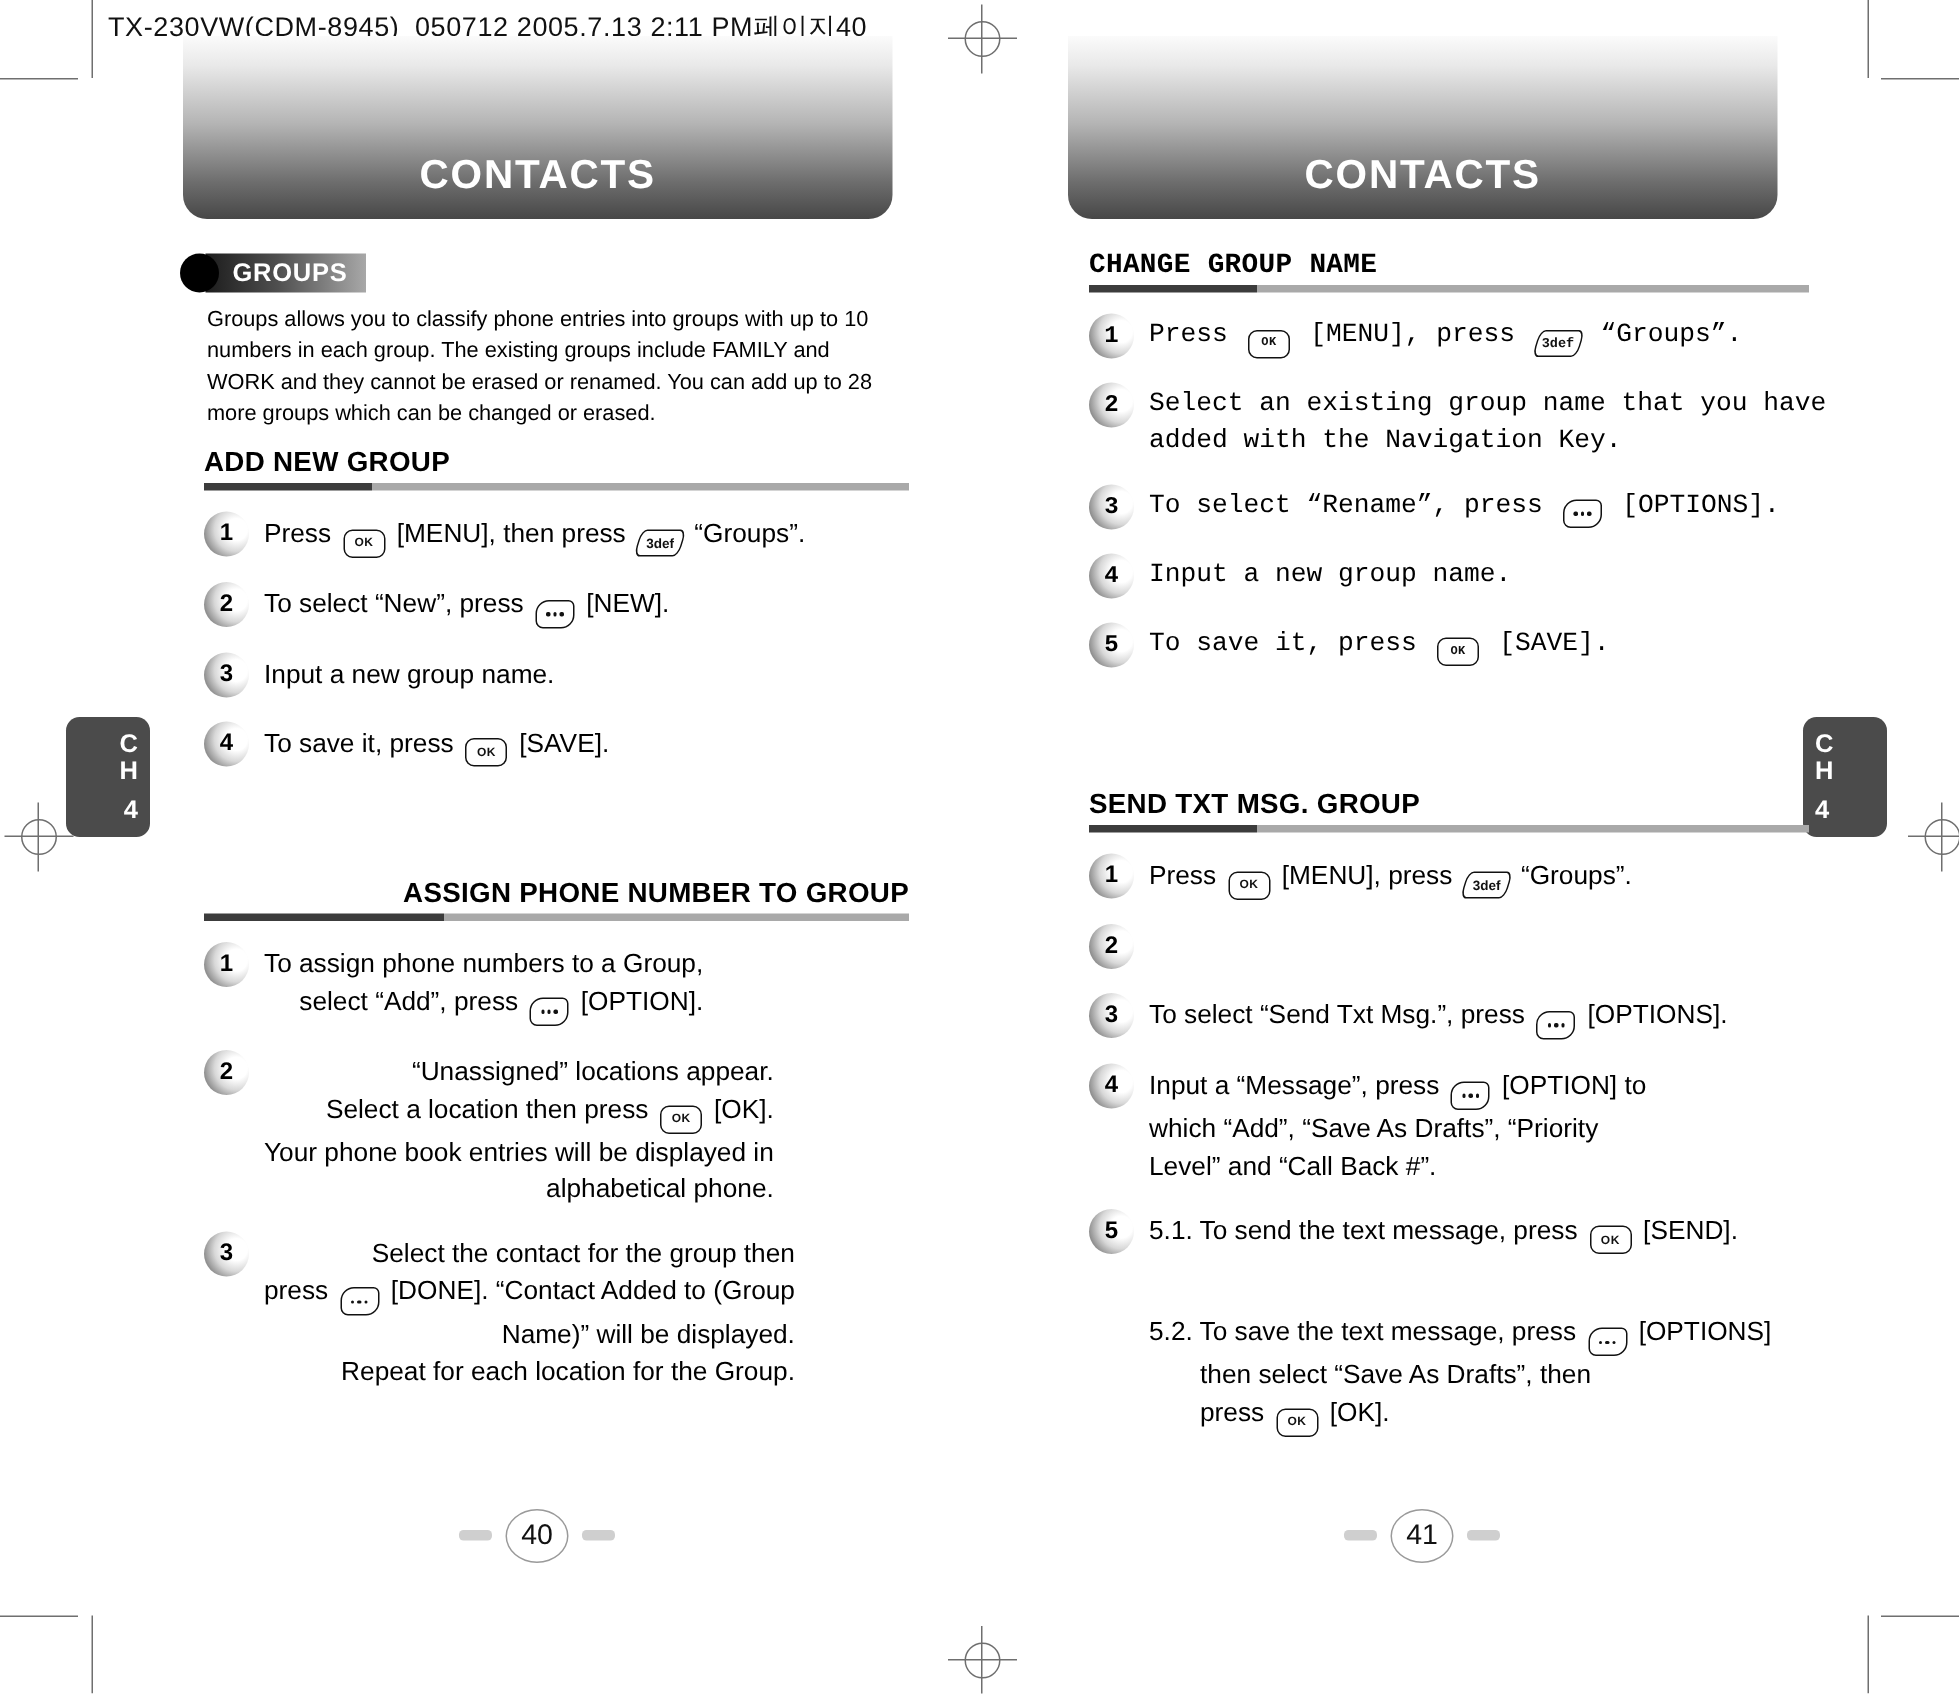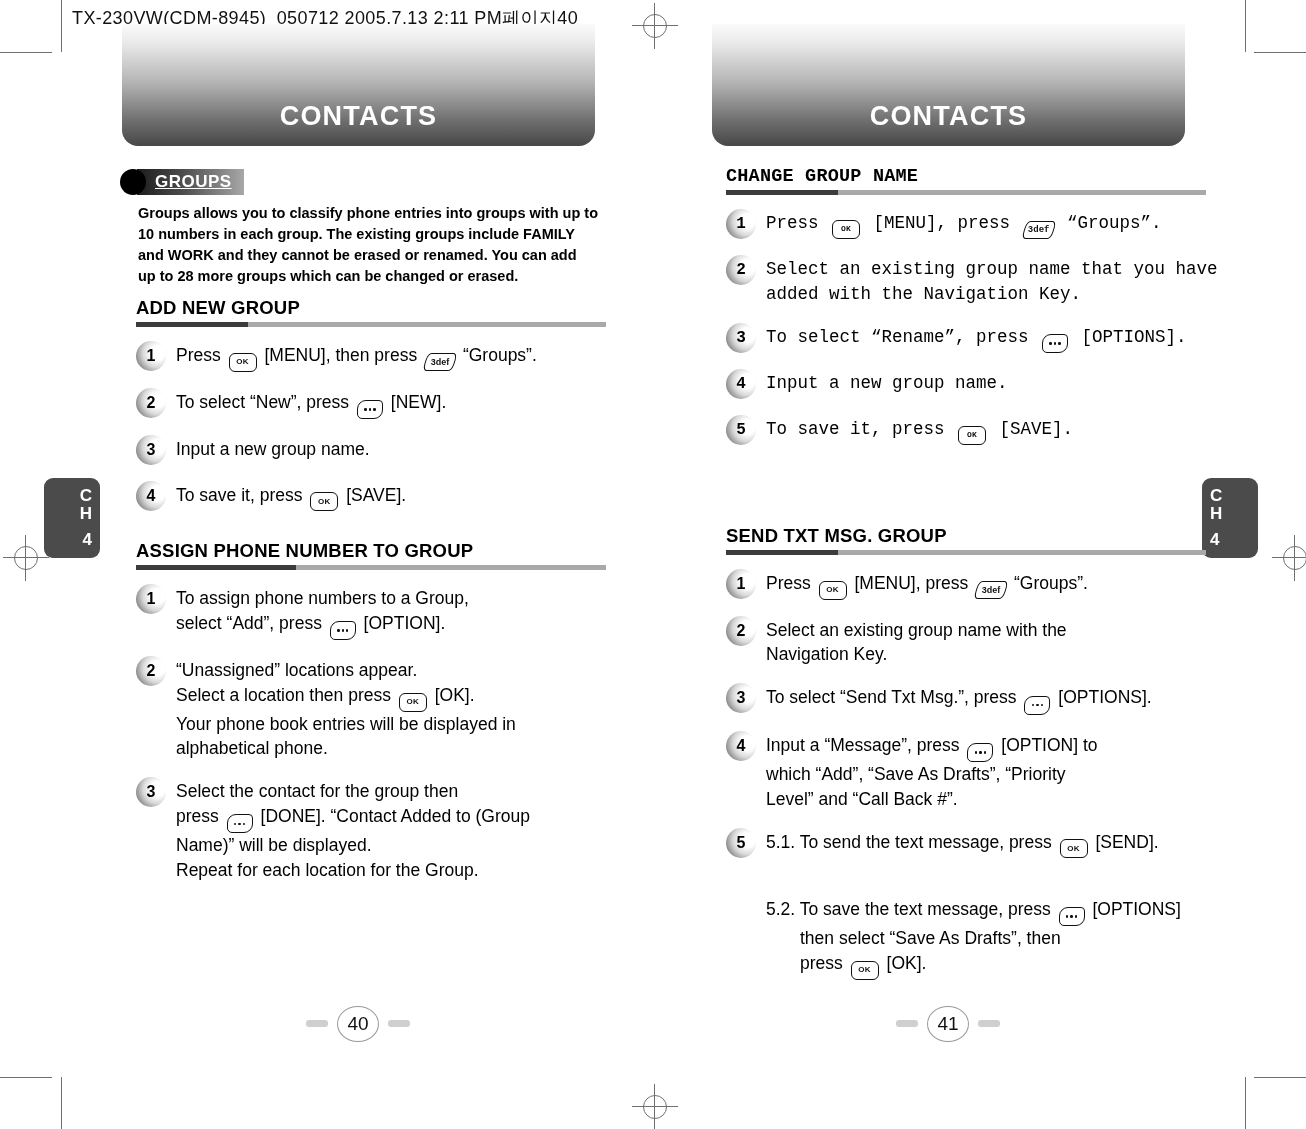--- a/index.html
+++ b/index.html
@@ -57,27 +57,27 @@
 
   
   .badge{position:absolute;left:120px;top:169px;height:26px;display:flex;align-items:center;}
   .badge .dot{
     width:26px;height:26px;border-radius:50%;background:#000;position:relative;z-index:2;
   }
   .badge .bar{
     margin-left:-9px;height:26px;padding:0 12px 0 18px;
     background:linear-gradient(to right,#1c1c1c 0%,#4f4f4f 45%,#a8a8a8 100%);
     color:#fff;font-weight:bold;font-size:17px;letter-spacing:.5px;
-    display:flex;align-items:center;z-index:1;text-decoration:underline;
+    display:flex;align-items:center;z-index:1;
   }
 
   
   .intro{
     position:absolute;left:138px;top:203px;width:460px;
-    font-size:14.5px;line-height:1.45;font-weight:bold;
+    font-size:14.5px;line-height:1.45;
   }
 
   
   .sect{position:absolute;}
   .sect h2{
     margin:0;font-size:18.5px;font-weight:bold;letter-spacing:.2px;white-space:nowrap;
   }
   .rule{height:5px;display:flex;margin-top:3px;}
   .rule .dk{background:#3c3c3c;}
   .rule .lt{background:#a9a9a9;flex:1;}
@@ -242,21 +242,21 @@
           <div class="bullet">
             <span>4</span>
           </div>
           <div class="body">
             <div class="ln">To save it, press <span class="key keyok">OK</span> [SAVE].</div>
           </div>
         </div>
       </div>
   </div>
 
-  <div class="sect" style="left:136px;top:540px;width:470px;">
+  <div class="sect" style="left:136px;top:584px;width:470px;text-align:right;">
     <h2>ASSIGN PHONE NUMBER TO GROUP</h2>
     <div class="rule">
         <div class="dk" style="width:160px;"></div>
         <div class="lt"></div>
       </div>
     <div class="steps">
         <div class="step">
           <div class="bullet">
             <span>1</span>
           </div>
@@ -369,24 +369,20 @@
           <div class="body">
             <div class="ln">Press <span class="key keyok">OK</span> [MENU], press <span class="key key3">
                 <i>3def</i>
               </span> “Groups”.</div>
           </div>
         </div>
         <div class="step">
           <div class="bullet">
             <span>2</span>
           </div>
-          <div class="body">
-            <div class="ln">Select an existing group name with the</div>
-            <div class="ln">Navigation Key.</div>
-          </div>
         </div>
         <div class="step">
           <div class="bullet">
             <span>3</span>
           </div>
           <div class="body">
             <div class="ln">To select “Send Txt Msg.”, press <span class="key keysoft">
                 <b></b>
                 <b></b>
                 <b></b>

